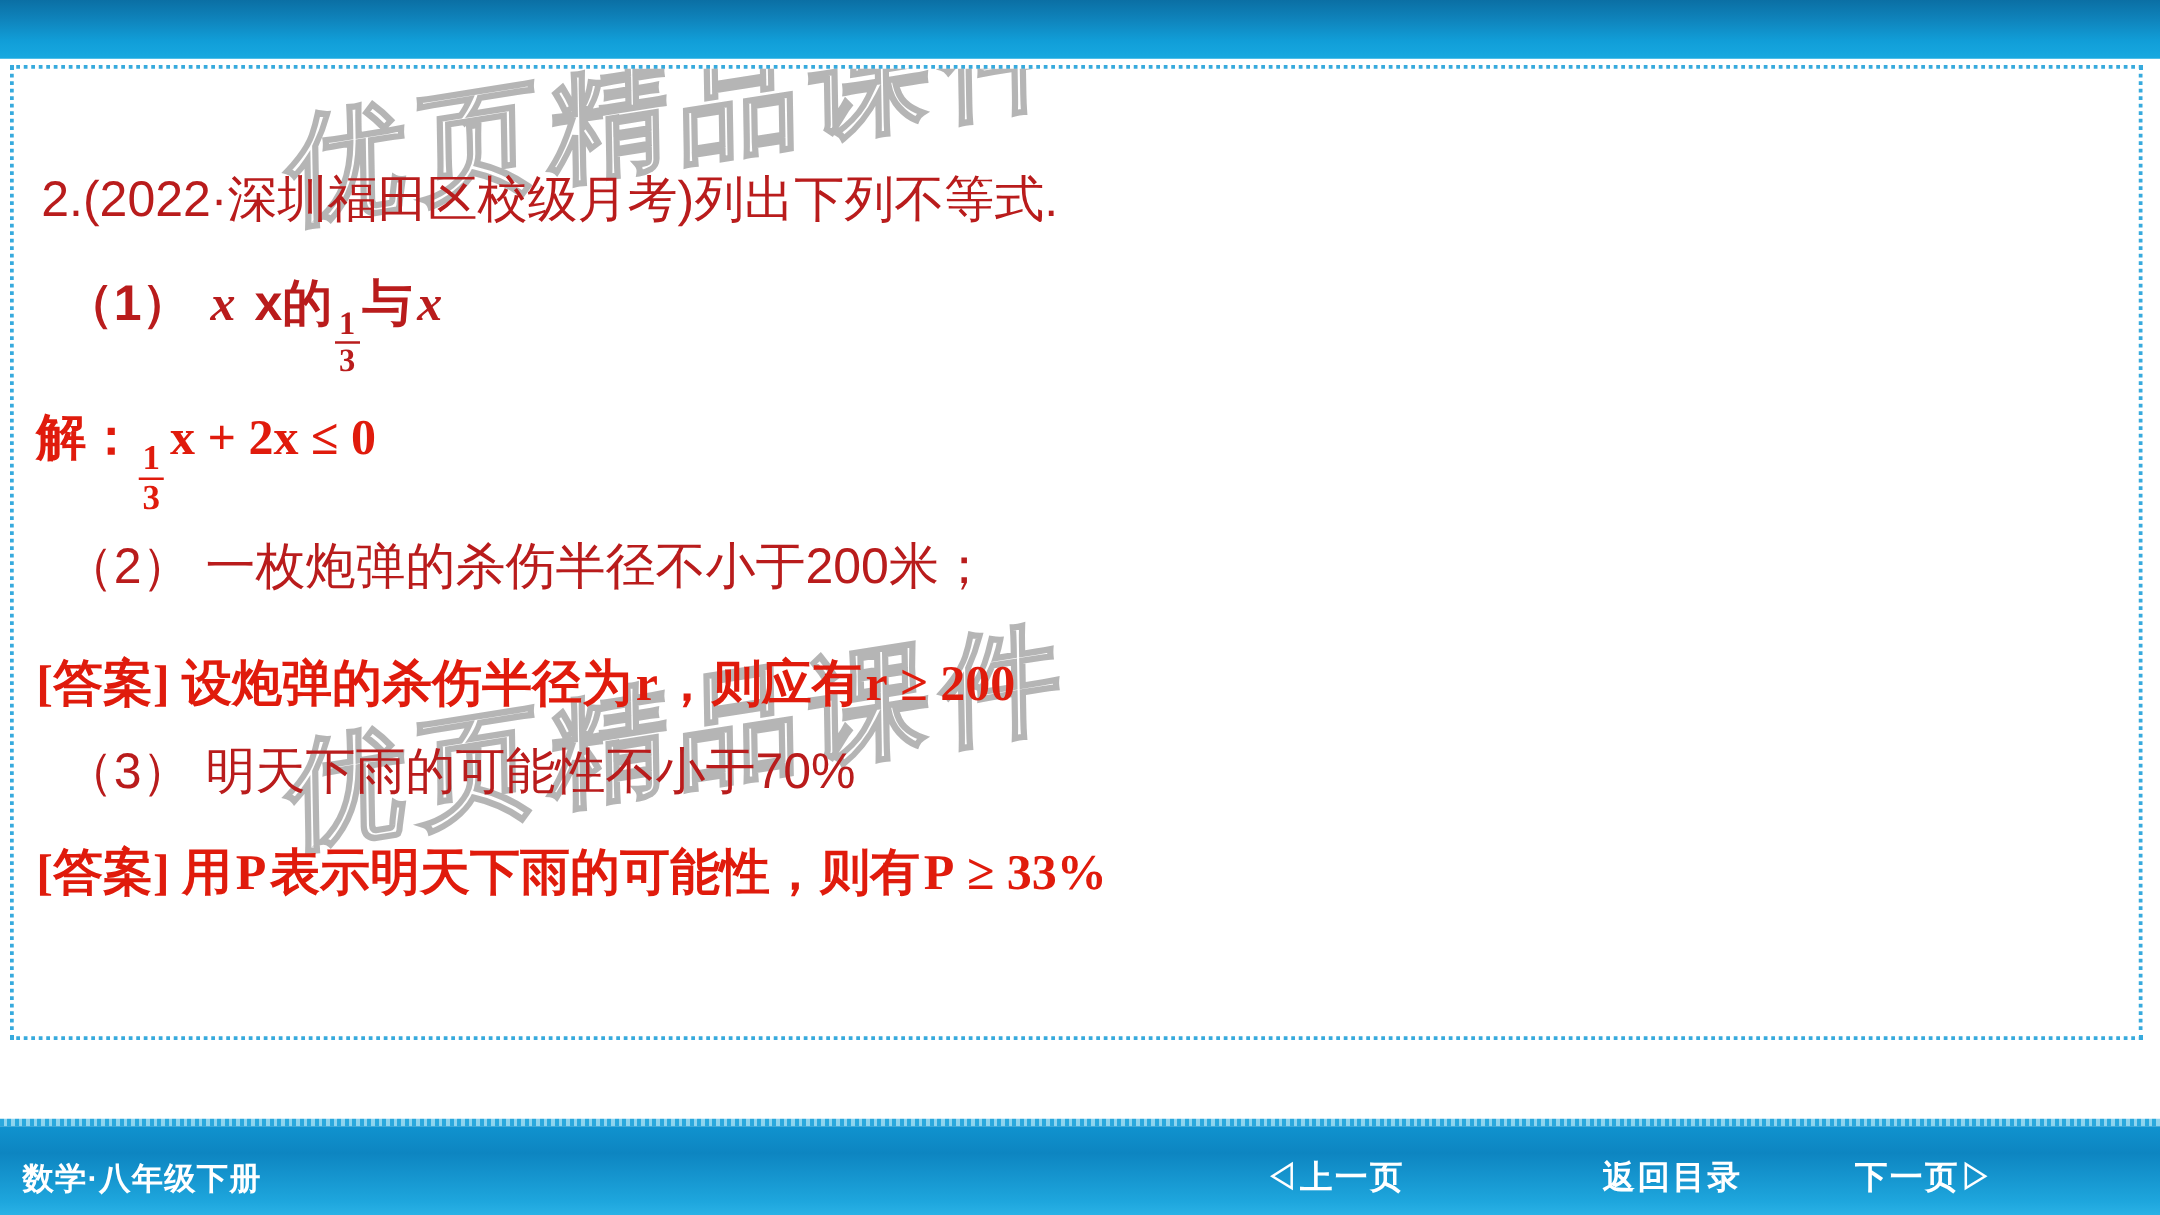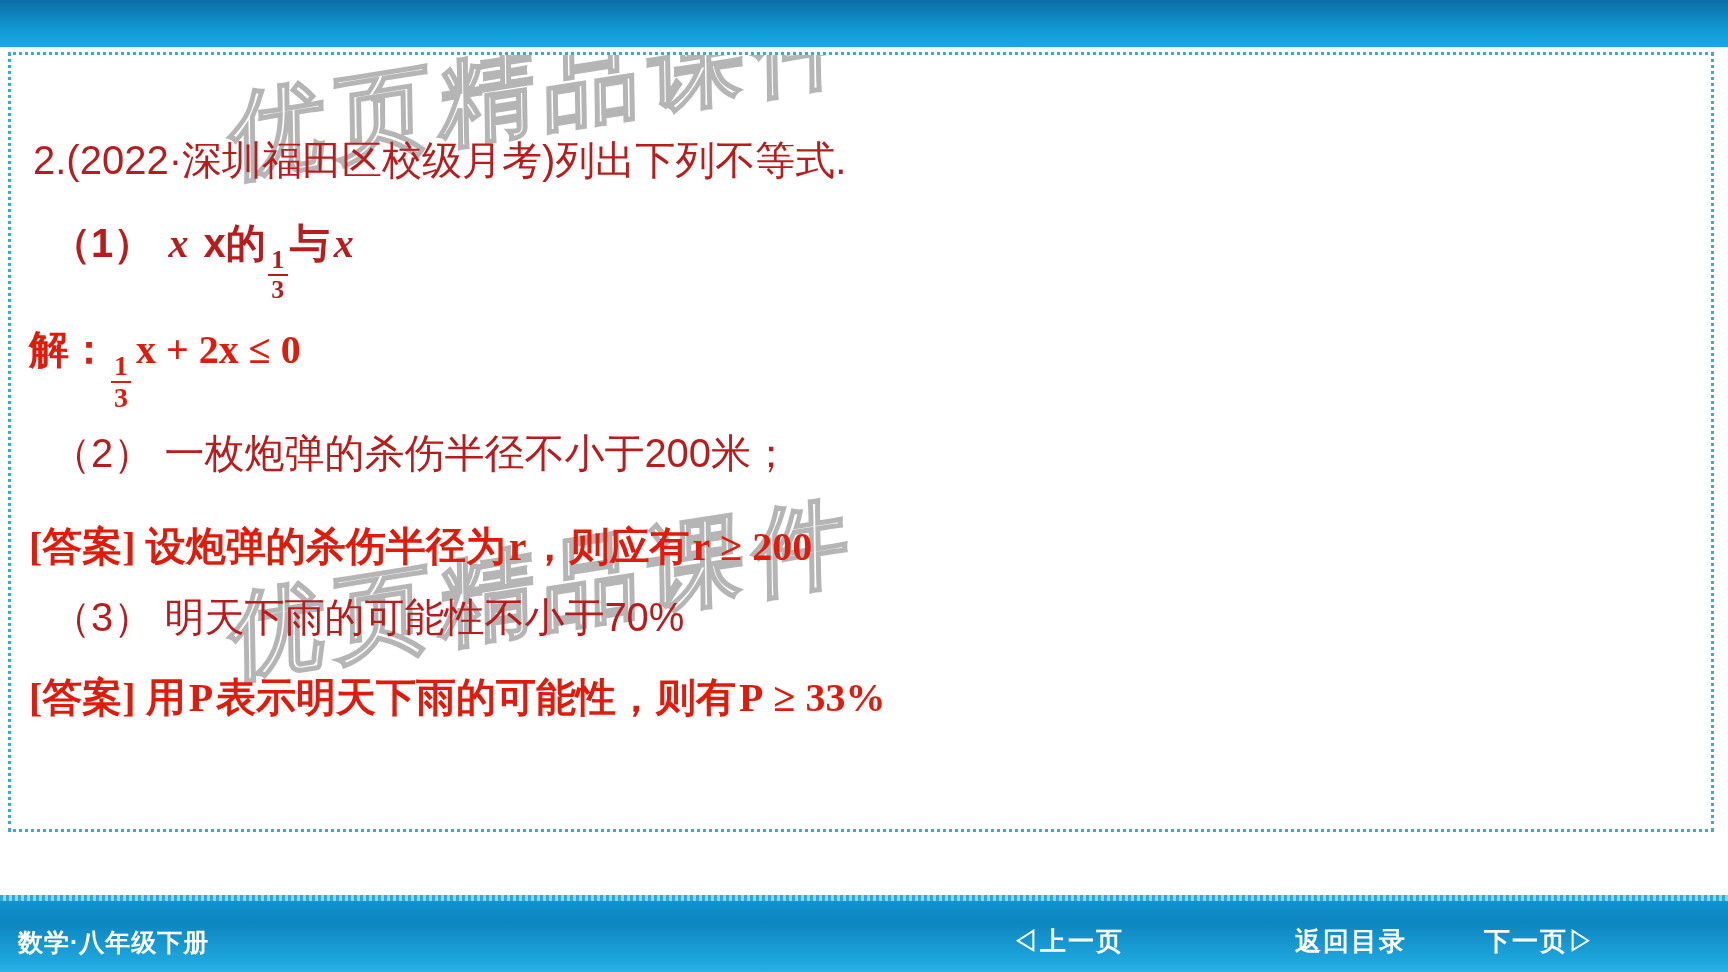--- a/index.html
+++ b/index.html
@@ -167,21 +167,21 @@
     top: 924px;
     color: #ffffff;
     font-size: 26px;
     font-weight: 700;
     font-family: Liberation Sans, sans-serif;
     white-space: nowrap;
     cursor: pointer;
     letter-spacing: 2px;
   }
   #nav-prev { left: 1012px; }
-  #nav-menu { left: 1282px; margin-left: 13px; }
+  #nav-menu { left: 1282px; }
   #nav-next { left: 1484px; }
 </style>
 </head>
 <body>
 
 <div id="top-bar"></div>
 
 <div id="slide-frame">
   <div id="content">
 

